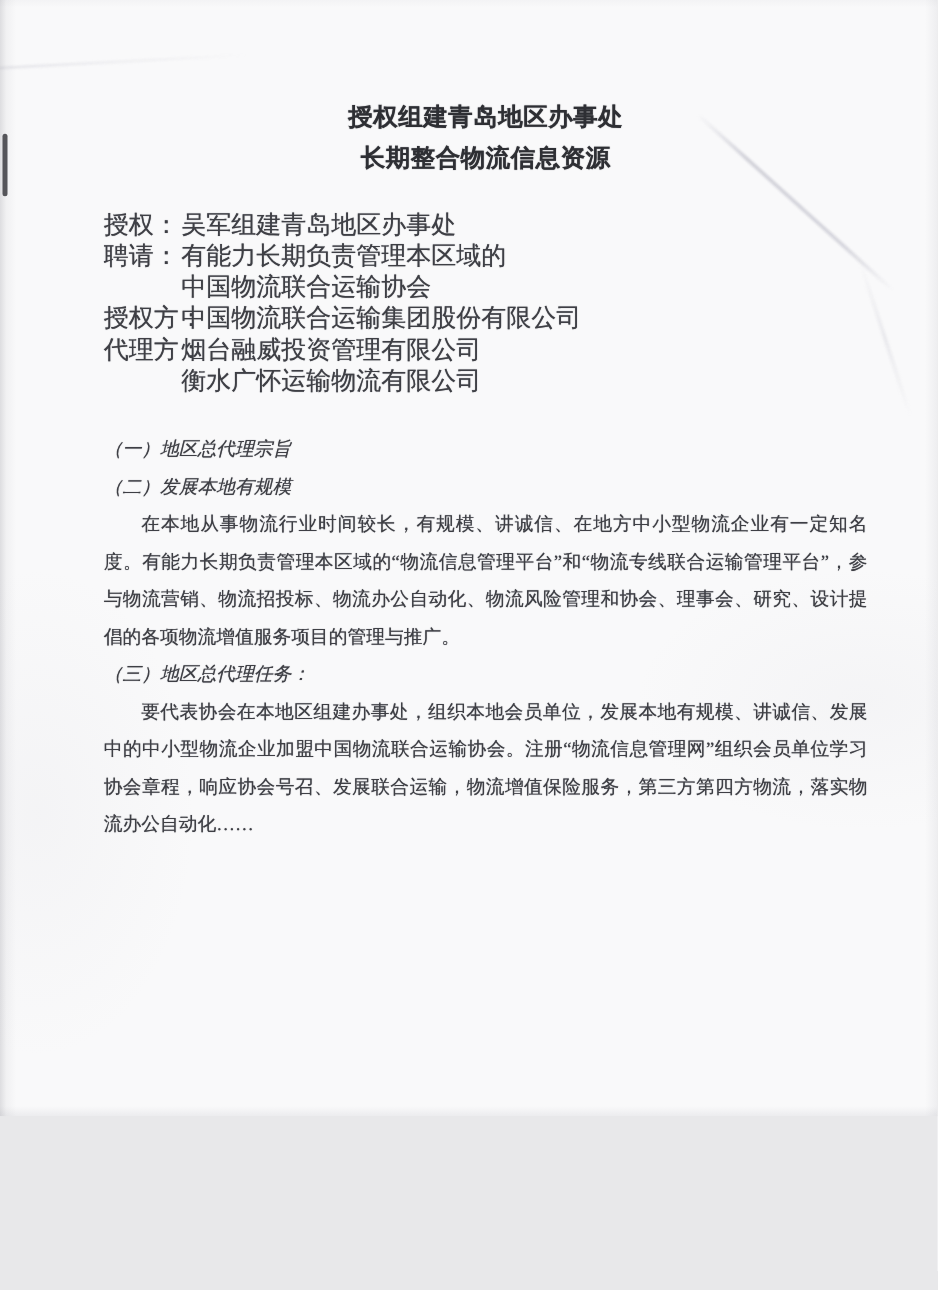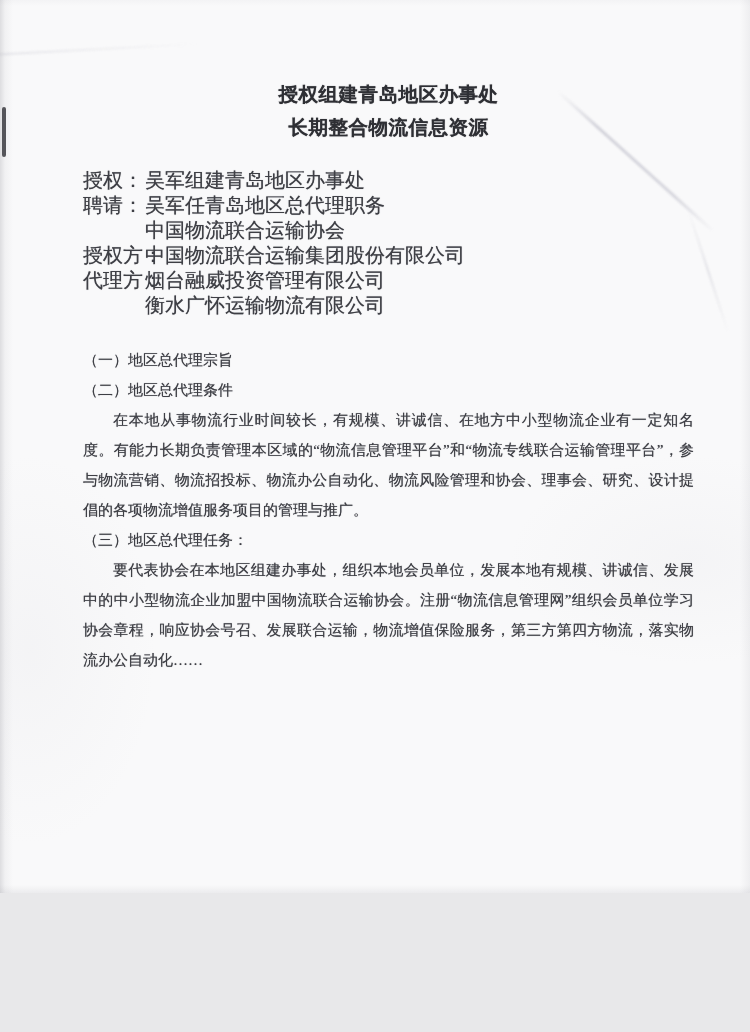--- a/index.html
+++ b/index.html
@@ -63,21 +63,21 @@
     font-size: 19.5px; line-height: 33px; font-weight: bold;
     color: #2e2f34; letter-spacing: .5px;
     text-shadow: 0 0 .8px rgba(46,47,52,.8);
   }
   .fields { margin-top: 24px; font-size: 20px; line-height: 25px; }
   .field-line { white-space: nowrap; }
   .flabel { display: inline-block; width: 62px; }
   .indent-line { padding-left: 62px; }
   .body { margin-top: 27px; }
   .body p { margin: 0; text-align: justify; }
-  .sec-head { text-align: left !important; }
+  .sec-head { text-align: left !important; font-style: italic; }
   .para { text-indent: 2em; }
 
   .pagenum {
     position: absolute; left: 283px; top: 988px; width: 132px;
     text-align: center; font-size: 11.5px; line-height: 17px;
     color: #4c4d53; letter-spacing: 1px;
     text-shadow: 0 0 .6px rgba(76,77,83,.7);
   }
 </style>
 </head>
@@ -94,40 +94,40 @@
   <div class="doc">
 
     <h1 class="title">授权组建青岛地区办事处</h1>
     <h1 class="title">长期整合物流信息资源</h1>
 
     <div class="fields">
       <div class="field-line">
         <span class="flabel">授权：</span><span>吴军组建青岛地区办事处</span>
       </div>
       <div class="field-line">
-        <span class="flabel">聘请：</span><span>吴军任青岛地区总代理职务</span>
+        <span class="flabel">聘请：</span><span>有能力长期负责管理本区域的</span>
       </div>
       <div class="field-line indent-line">
         <span>中国物流联合运输协会</span>
       </div>
       <div class="field-line">
         <span class="flabel">授权方：</span><span>中国物流联合运输集团股份有限公司</span>
       </div>
       <div class="field-line">
         <span class="flabel">代理方：</span><span>烟台融威投资管理有限公司</span>
       </div>
       <div class="field-line indent-line">
         <span>衡水广怀运输物流有限公司</span>
       </div>
     </div>
 
     <div class="body">
       <p class="sec-head">（一）地区总代理宗旨</p>
 
-      <p class="sec-head">（二）地区总代理条件</p>
+      <p class="sec-head">（二）发展本地有规模</p>
       <p class="para">在本地从事物流行业时间较长，有规模、讲诚信、在地方中小型物流企业有一定知名度。有能力长期负责管理本区域的“物流信息管理平台”和“物流专线联合运输管理平台”，参与物流营销、物流招投标、物流办公自动化、物流风险管理和协会、理事会、研究、设计提倡的各项物流增值服务项目的管理与推广。</p>
 
       <p class="sec-head">（三）地区总代理任务：</p>
       <p class="para">要代表协会在本地区组建办事处，组织本地会员单位，发展本地有规模、讲诚信、发展中的中小型物流企业加盟中国物流联合运输协会。注册“物流信息管理网”组织会员单位学习协会章程，响应协会号召、发展联合运输，物流增值保险服务，第三方第四方物流，落实物流办公自动化……</p>
     </div>
 
   </div>
 
   <div class="pagenum">第 1 页 共 3 页</div>
 

